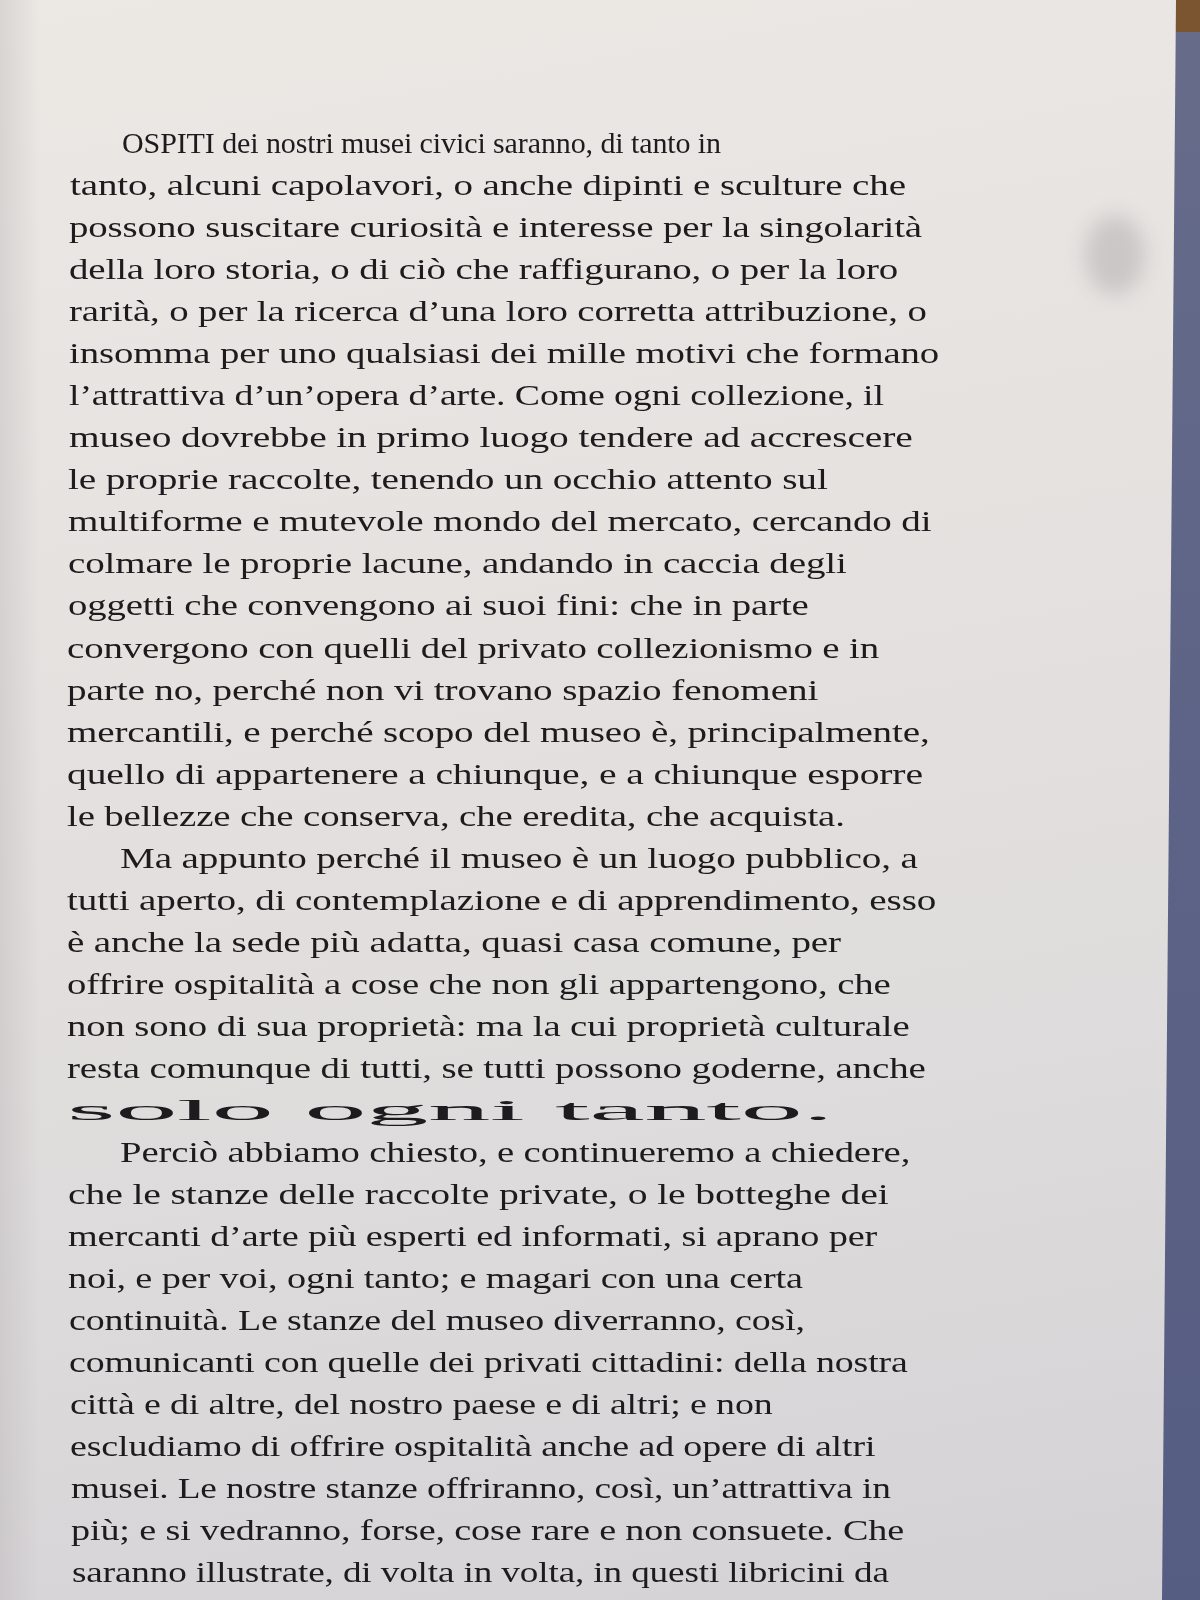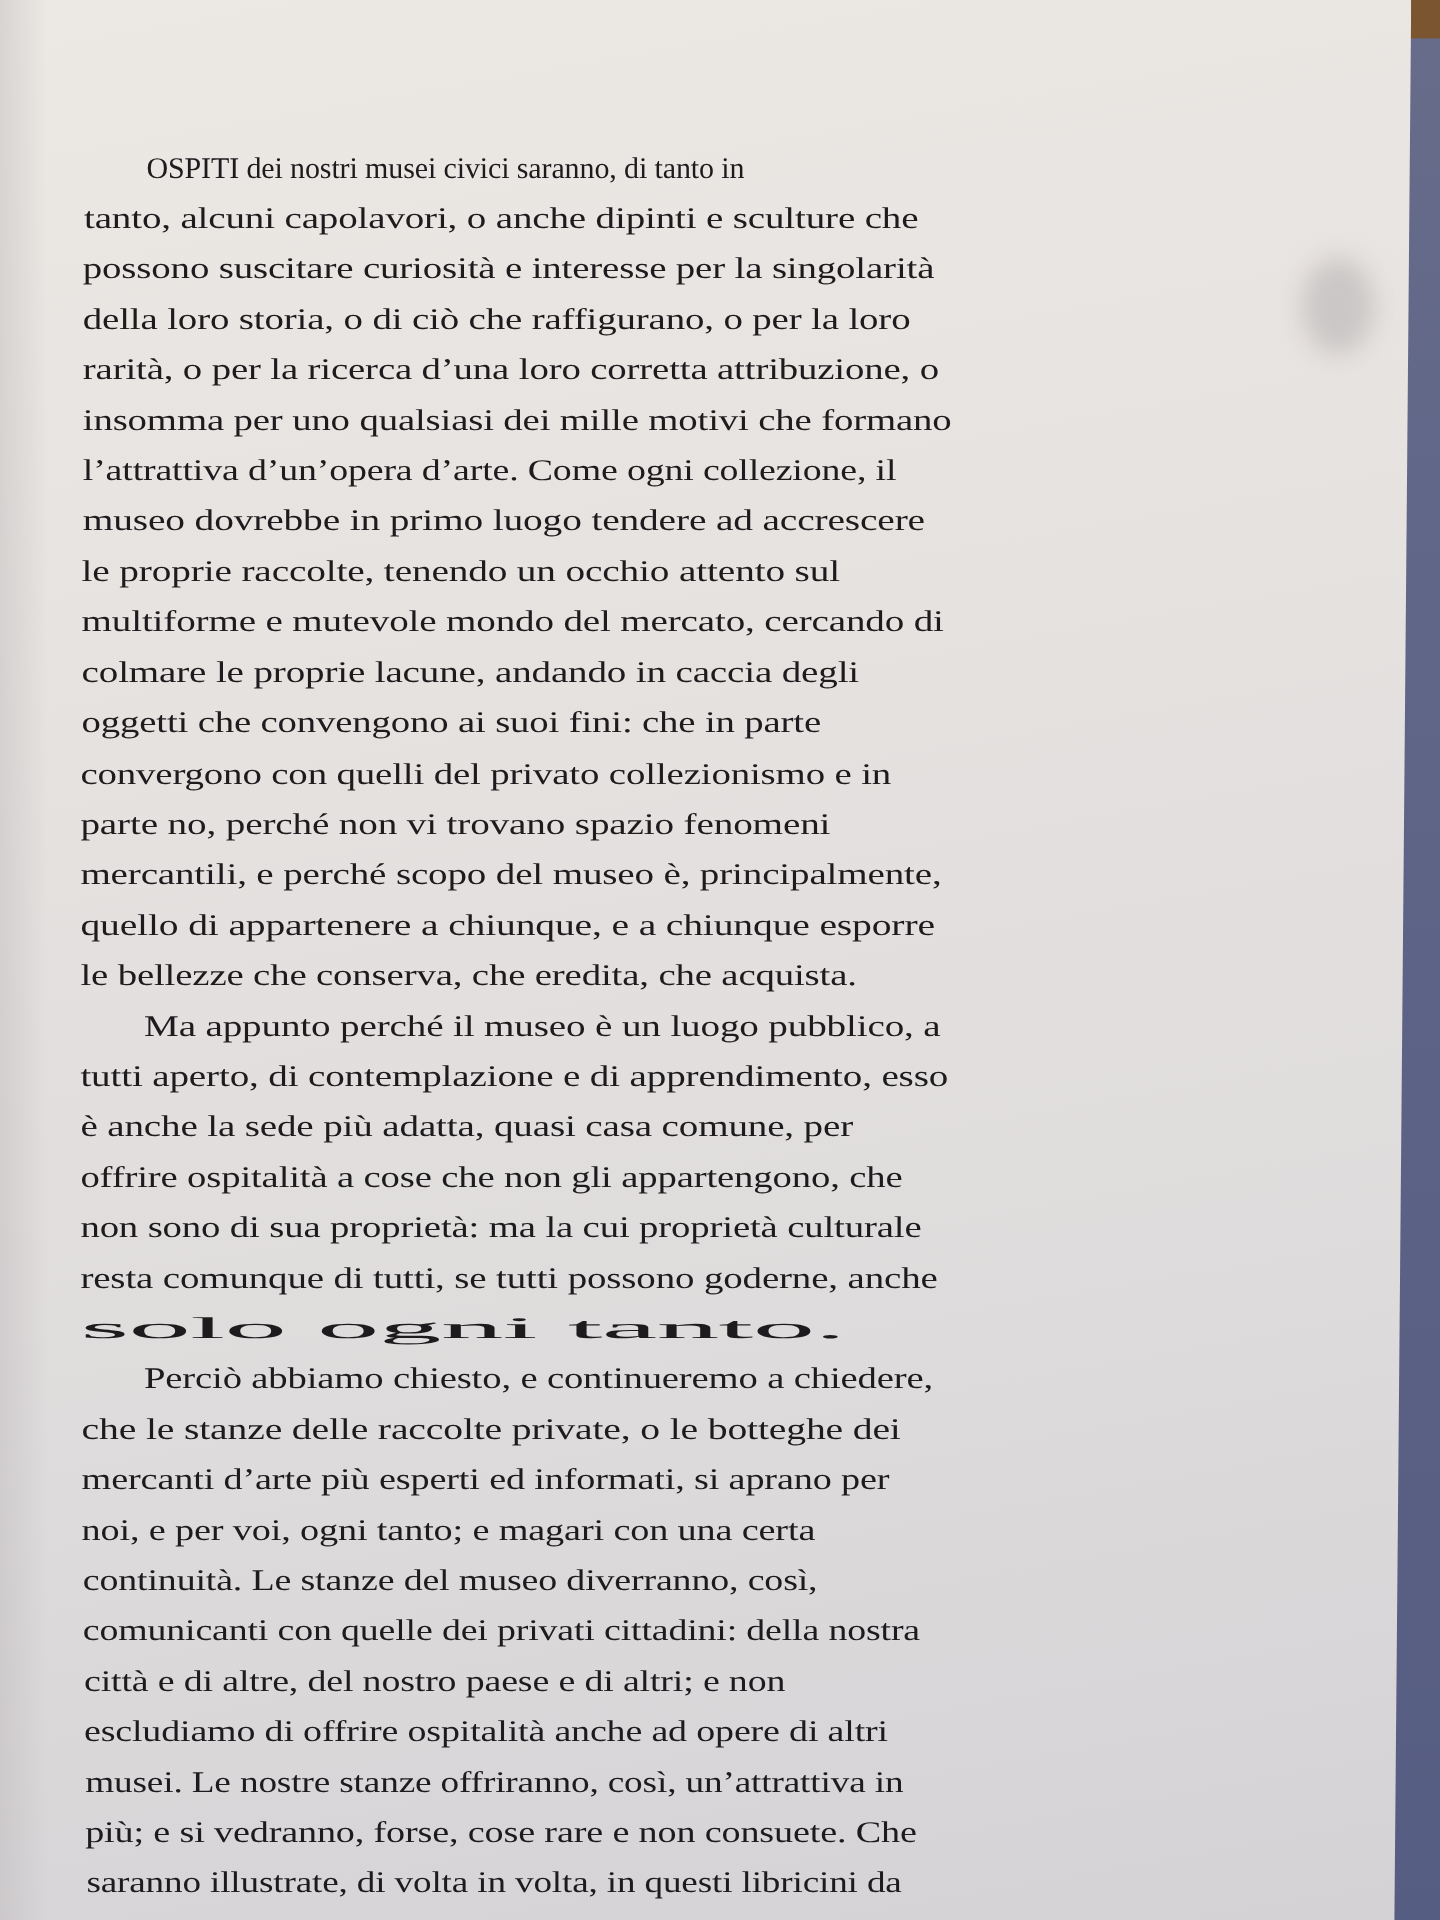--- a/index.html
+++ b/index.html
@@ -57,21 +57,21 @@
       height: 1600px;
       background: linear-gradient(90deg, rgba(180,176,178,0.35), rgba(0,0,0,0));
     }
     .text-block {
       position: absolute;
       left: 0;
       top: 0;
       width: 1178px;
       height: 1268px;
       color: #1d1b1d;
-      font-size: 25px;
+      font-size: 30px;
       letter-spacing: -0.1px;
     }
     .line {
       position: absolute;
       white-space: nowrap;
       line-height: 1;
       transform-origin: left top;
     }
   </style>
 </head>

